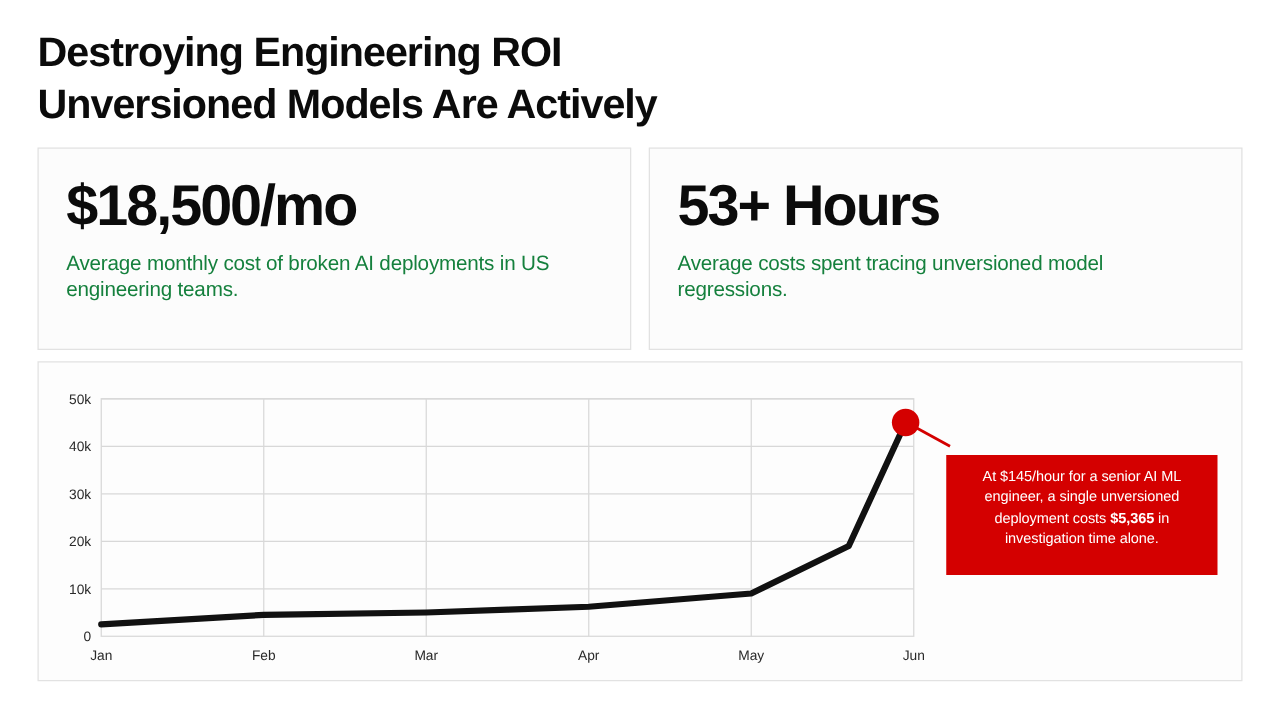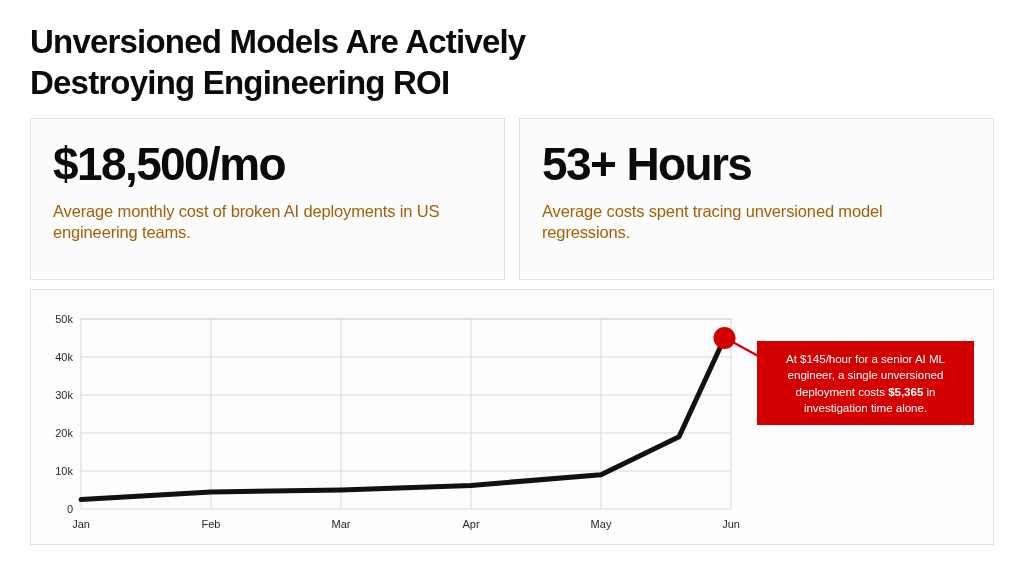--- a/index.html
+++ b/index.html
@@ -64,21 +64,21 @@
     font-weight: bold;
     letter-spacing: -1.6px;
     color: #0b0b0b;
     line-height: 1.12;
     white-space: nowrap;
   }
   .stat-desc {
     margin-top: 10px;
     font-size: 16.5px;
     line-height: 1.33;
-    color: #a16207;
+    color: #15803d;
     letter-spacing: -0.15px;
   }
 
   
   .chart-panel {
     position: absolute;
     left: 30px;
     top: 289px;
     width: 964px;
     height: 256px;
@@ -96,23 +96,23 @@
   .y-tick, .x-tick {
     font-family: "Liberation Sans", sans-serif;
     font-size: 11px;
     fill: #2a2a2a;
   }
 
   
   .callout {
     position: absolute;
     left: 757px;
-    top: 341px;
+    top: 364px;
     width: 217px;
-    height: 84px;
+    height: 96px;
     background: #d40000;
     box-sizing: border-box;
     padding: 10px 12px 0 12px;
     text-align: center;
   }
   .callout-text {
     font-size: 11.6px;
     line-height: 1.42;
     color: #ffffff;
     letter-spacing: -0.05px;
@@ -121,22 +121,22 @@
     font-weight: bold;
     color: #ffffff;
   }
 </style>
 </head>
 <body>
 
 <div class="page">
 
   <div class="headline">
+    <span class="line">Destroying Engineering ROI</span>
     <span class="line">Unversioned Models Are Actively</span>
-    <span class="line">Destroying Engineering ROI</span>
   </div>
 
   <div class="cards">
     <div class="stat-card">
       <div class="stat-value">$18,500/mo</div>
       <div class="stat-desc">Average monthly cost of broken AI deployments in US engineering teams.</div>
     </div>
     <div class="stat-card">
       <div class="stat-value">53+ Hours</div>
       <div class="stat-desc">Average costs spent tracing unversioned model regressions.</div>

